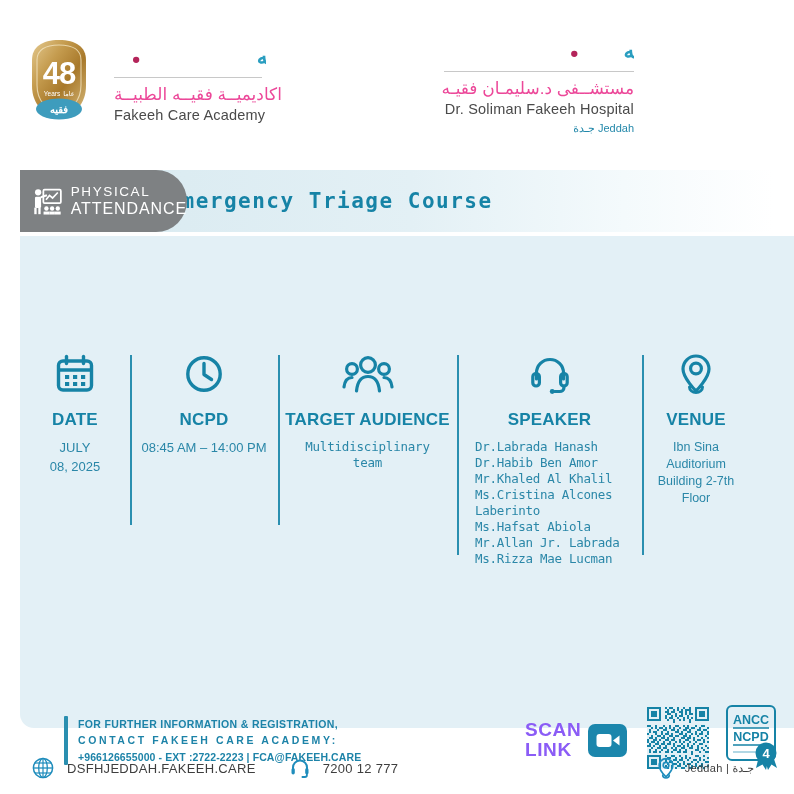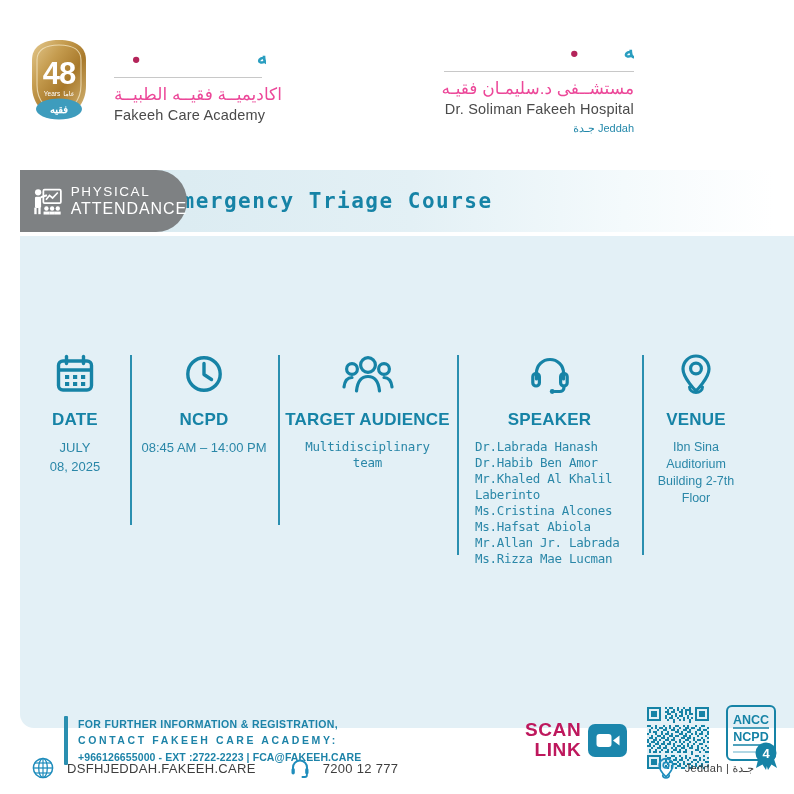--- a/index.html
+++ b/index.html
@@ -234,26 +234,25 @@
   .c-l3 { font-size: 10.5px; font-weight: bold; letter-spacing: .1px; line-height: 1.55; }
 
   .scanblock {
     position: absolute;
     left: 505px;
     top: 468px;
     display: flex;
     align-items: center;
   }
   .scan-text {
-    color: #be185d;
+    color: #8b5cf6;
     font-weight: bold;
     font-size: 19px;
     line-height: 1.03;
     letter-spacing: .6px;
-    text-align: right;
   }
   .zoom-ico {
     width: 39px; height: 33px;
     background: #1b86ac;
     border-radius: 7px;
     margin-left: 7px;
     display: flex;
     align-items: center;
     justify-content: center;
   }
@@ -435,22 +434,22 @@
             <rect x="30.6" y="19.5" width="6.6" height="12.5" rx="3.3" fill="none" stroke="#1683a6" stroke-width="3.2"></rect>
             <path d="M33.9 32 L33.9 34 C33.9 36.2 32 37.5 29.8 37.5 L24.5 37.5" fill="none" stroke="#1683a6" stroke-width="3.2" stroke-linecap="round"></path>
             <circle cx="22.2" cy="37.5" r="2.4" fill="#1683a6"></circle>
           </svg>
         </div>
         <div class="col-head">SPEAKER</div>
         <div class="spk-list">
           <div>Dr.Labrada Hanash</div>
           <div>Dr.Habib Ben Amor</div>
           <div>Mr.Khaled Al Khalil</div>
+          <div>Ms.Cristina Alcones</div>
           <div>Laberinto</div>
-          <div>Ms.Cristina Alcones</div>
           <div>Ms.Hafsat Abiola</div>
           <div>Mr.Allan Jr. Labrada</div>
           <div>Ms.Rizza Mae Lucman</div>
         </div>
       </div>
 
       <div class="col col-ven">
         <div class="vrule vr-ven"></div>
         <div class="icon-wrap">
           <svg width="40" height="42" viewBox="0 0 40 42">

